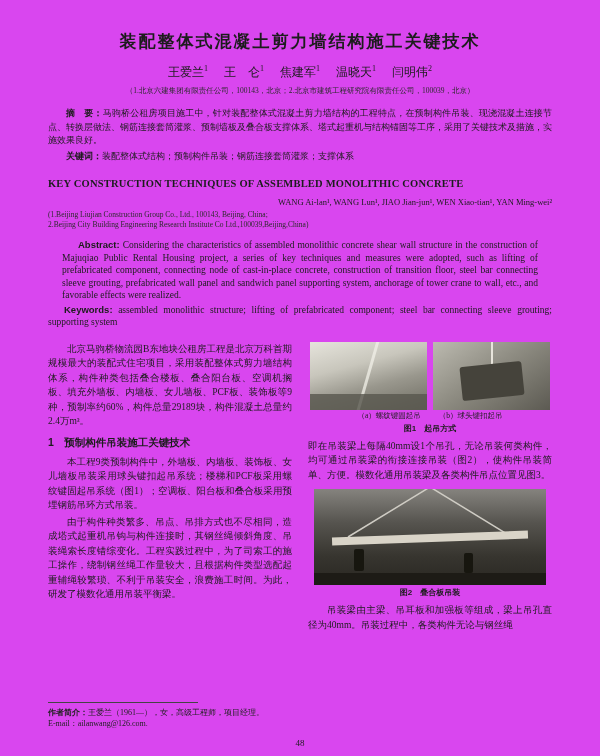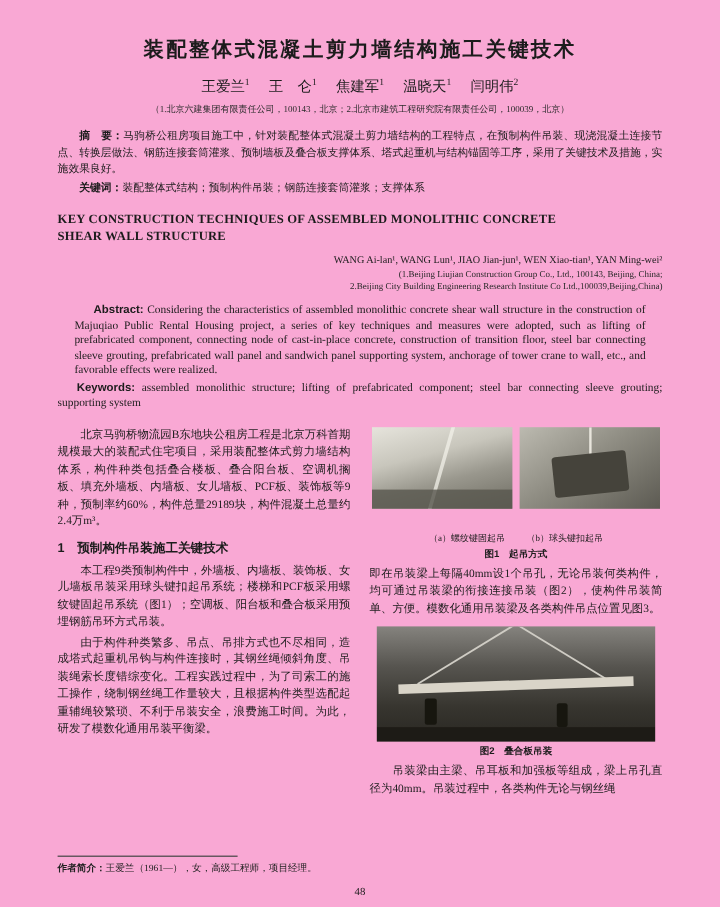--- a/index.html
+++ b/index.html
@@ -1,39 +1,39 @@
 <!DOCTYPE html>
 <html><head>
 <meta charset="utf-8">
 <style>
   * { box-sizing: border-box; }
   html, body { margin: 0; padding: 0; }
   body { background: #d8d6d0; font-family: "Liberation Serif", serif; }
   .page {
     width: 600px; height: 756px; margin: 0 auto; position: relative;
-    background: #f9a8d4; color: #1c1c1c; overflow: hidden;
+    background: #d946ef; color: #1c1c1c; overflow: hidden;
   }
   .content { padding: 30px 48px 0 48px; }
 
   .title-cn {
     font-family: "Liberation Sans", sans-serif; font-size: 17px; font-weight: 700;
     text-align: center; margin: 0; letter-spacing: 2px;
   }
   .authors { text-align: center; margin-top: 11px; font-size: 12px; }
   .author { margin: 0 8px; white-space: nowrap; }
   .author sup { font-size: 8px; }
   .affil-cn { text-align: center; font-size: 7.5px; margin-top: 5px; color: #2a2a2a; }
 
   .abstract-cn { font-size: 9px; line-height: 13.5px; text-align: justify; margin: 11px 0 0; text-indent: 18px; }
   .keywords-cn { font-size: 9px; line-height: 13.5px; text-align: justify; margin: 2px 0 0; text-indent: 18px; }
   .lab { font-family: "Liberation Sans", sans-serif; font-weight: 700; }
 
   .title-en { font-size: 10.5px; font-weight: 700; text-align: left; margin-top: 14px; line-height: 14px; letter-spacing: .2px; }
   .authors-en { text-align: right; font-size: 8.5px; margin-top: 6px; }
-  .affil-en { text-align: right; font-size: 7.5px; margin-top: 3px; line-height: 10px; color: #2a2a2a; }
+  .affil-en { text-align: left; font-size: 7.5px; margin-top: 3px; line-height: 10px; color: #2a2a2a; }
 
   .abstract-en { font-size: 9.5px; line-height: 12.5px; text-align: justify; margin: 9px 14px 0; text-indent: 16px; }
   .keywords-en { font-size: 9.5px; line-height: 12.5px; text-align: justify; margin: 2px 0 0; text-indent: 16px; }
 
   .columns { display: flex; gap: 16px; margin-top: 13px; }
   .col { width: 244px; }
   .body-para { font-size: 9.5px; line-height: 14.5px; text-align: justify; margin: 0 0 2px; }
   .indent { text-indent: 19px; }
   .section-heading {
     font-family: "Liberation Sans", sans-serif; font-size: 10.5px; font-weight: 700;
@@ -42,21 +42,21 @@
 
   .fig1-photos { display: flex; gap: 6px; justify-content: center; }
   .photo { width: 117px; height: 68px; position: relative; overflow: hidden; }
   .photo-a { background: linear-gradient(165deg, #e6e4dc 0%, #c8c6bc 35%, #99978d 62%, #6d6b61 100%); }
   .photo-a .streak { position: absolute; width: 3px; height: 95px; background: #f2f0e8; left: 56px; top: -12px; transform: rotate(16deg); opacity: .75; }
   .photo-a .ground { position: absolute; left: 0; right: 0; bottom: 0; height: 16px; background: #58564e; opacity: .8; }
   .photo-b { background: linear-gradient(145deg, #bcbab0 0%, #8f8d83 45%, #5c5a52 100%); }
   .photo-b .blob { position: absolute; width: 62px; height: 34px; background: #45433b; left: 28px; top: 22px; border-radius: 3px; transform: rotate(-6deg); }
   .photo-b .hook { position: absolute; width: 2px; height: 26px; background: #e8e5dc; left: 58px; top: 0; }
 
-  .fig-subcaption { font-size: 7.5px; text-align: center; margin-top: 20px; display: flex; justify-content: center; gap: 18px; }
+  .fig-subcaption { font-size: 7.5px; text-align: center; margin-top: 1px; display: flex; justify-content: center; gap: 18px; }
   .fig-caption { font-family: "Liberation Sans", sans-serif; font-size: 8px; font-weight: 700; text-align: center; margin-top: 2px; margin-bottom: 5px; }
 
   .photo-wide { width: 232px; height: 96px; margin: 7px auto 0; position: relative; overflow: hidden;
     background: linear-gradient(180deg, #85837e 0%, #56544f 35%, #37352f 70%, #292722 100%); }
   .photo-wide svg { display: block; width: 100%; height: 100%; }
 
   .footer { position: absolute; left: 48px; right: 48px; bottom: 27px; font-size: 8px; line-height: 11px; color: #222; }
   .footnote-divider { width: 150px; border-top: 1px solid #444; margin-bottom: 4px; }
   .footnote-line .lab2 { font-family: "Liberation Sans", sans-serif; font-weight: 700; }
   .page-number { position: absolute; bottom: 8px; left: 0; right: 0; text-align: center; font-size: 9px; }
@@ -74,21 +74,20 @@
     </div>
 
     <div class="affil-cn">（1.北京六建集团有限责任公司，100143，北京；2.北京市建筑工程研究院有限责任公司，100039，北京）</div>
 
     <p class="abstract-cn"><span class="lab">摘　要：</span><span>马驹桥公租房项目施工中，针对装配整体式混凝土剪力墙结构的工程特点，在预制构件吊装、现浇混凝土连接节点、转换层做法、钢筋连接套筒灌浆、预制墙板及叠合板支撑体系、塔式起重机与结构锚固等工序，采用了关键技术及措施，实施效果良好。</span></p>
 
     <p class="keywords-cn"><span class="lab">关键词：</span><span>装配整体式结构；预制构件吊装；钢筋连接套筒灌浆；支撑体系</span></p>
 
     <div class="title-en">
       <div>KEY CONSTRUCTION TECHNIQUES OF ASSEMBLED MONOLITHIC CONCRETE</div>
-      <div>SHEAR WALL STRUCTURE</div>
     </div>
 
     <div class="authors-en">WANG Ai-lan¹, WANG Lun¹, JIAO Jian-jun¹, WEN Xiao-tian¹, YAN Ming-wei²</div>
 
     <div class="affil-en">
       <div>(1.Beijing Liujian Construction Group Co., Ltd., 100143, Beijing, China;</div>
       <div>2.Beijing City Building Engineering Research Institute Co Ltd.,100039,Beijing,China)</div>
     </div>
 
     <p class="abstract-en"><span class="lab">Abstract:</span><span> Considering the characteristics of assembled monolithic concrete shear wall structure in the construction of Majuqiao Public Rental Housing project, a series of key techniques and measures were adopted, such as lifting of prefabricated component, connecting node of cast-in-place concrete, construction of transition floor, steel bar connecting sleeve grouting, prefabricated wall panel and sandwich panel supporting system, anchorage of tower crane to wall, etc., and favorable effects were realized.</span></p>
@@ -138,16 +137,17 @@
 
         <p class="body-para indent">吊装梁由主梁、吊耳板和加强板等组成，梁上吊孔直径为40mm。吊装过程中，各类构件无论与钢丝绳</p>
 
       </div>
     </div>
   </div>
 
   <div class="footer">
     <div class="footnote-divider"></div>
     <div class="footnote-line"><span class="lab2">作者简介：</span><span>王爱兰（1961—），女，高级工程师，项目经理。</span></div>
+    <div class="footnote-line"><span>E-mail：</span><span>ailanwang@126.com.</span></div>
   </div>
 
   <div class="page-number">48</div>
 </div>
 
 </body></html>

